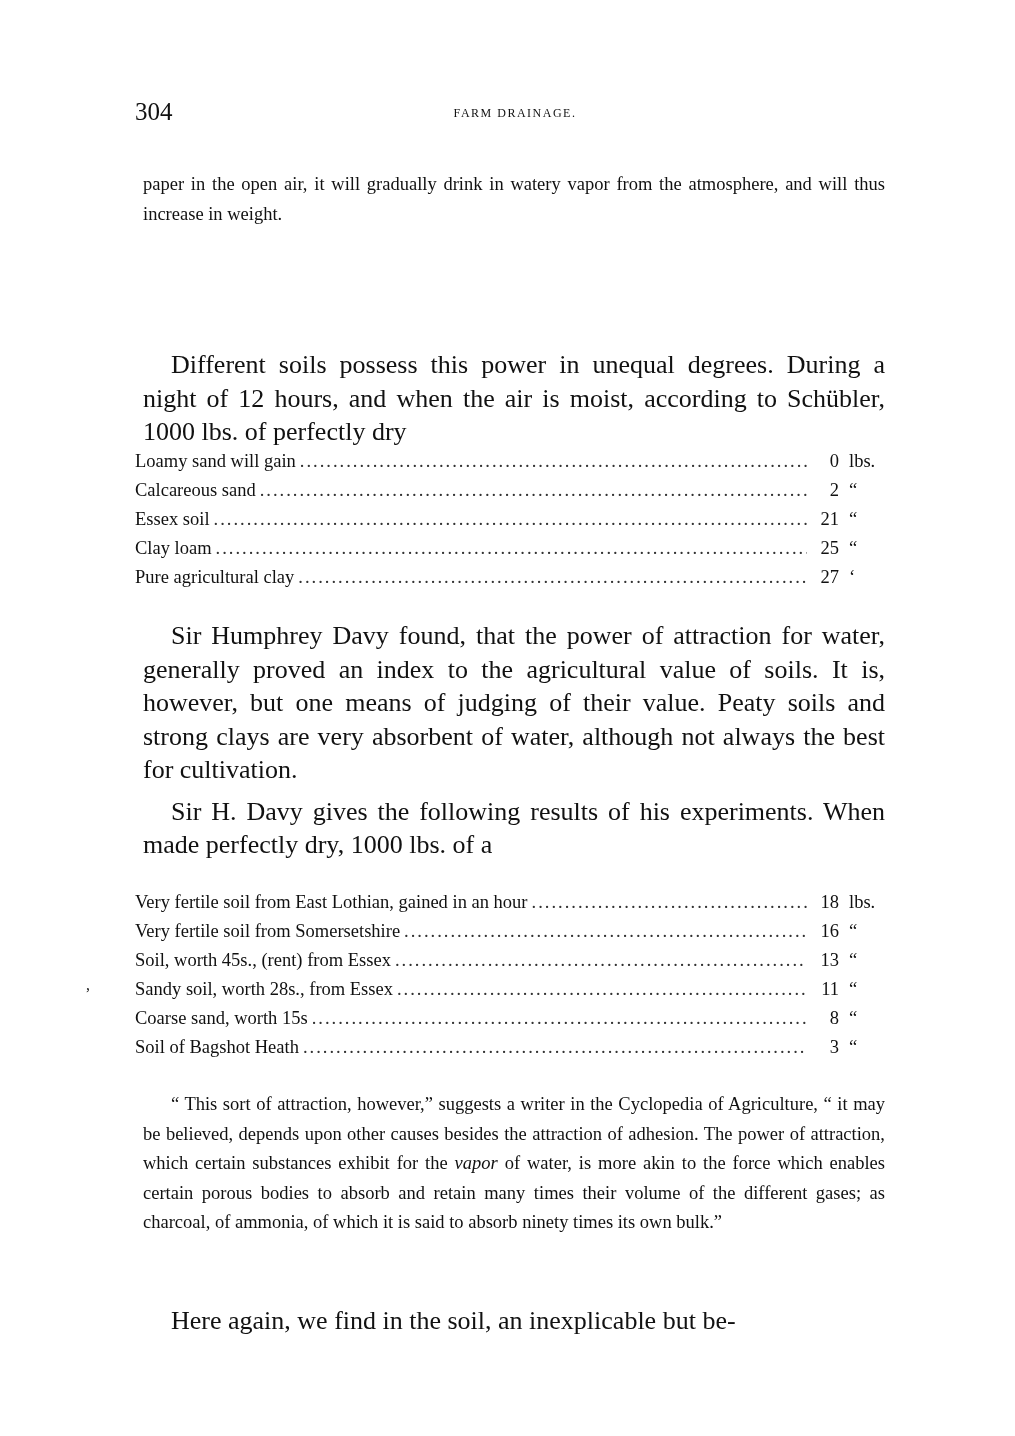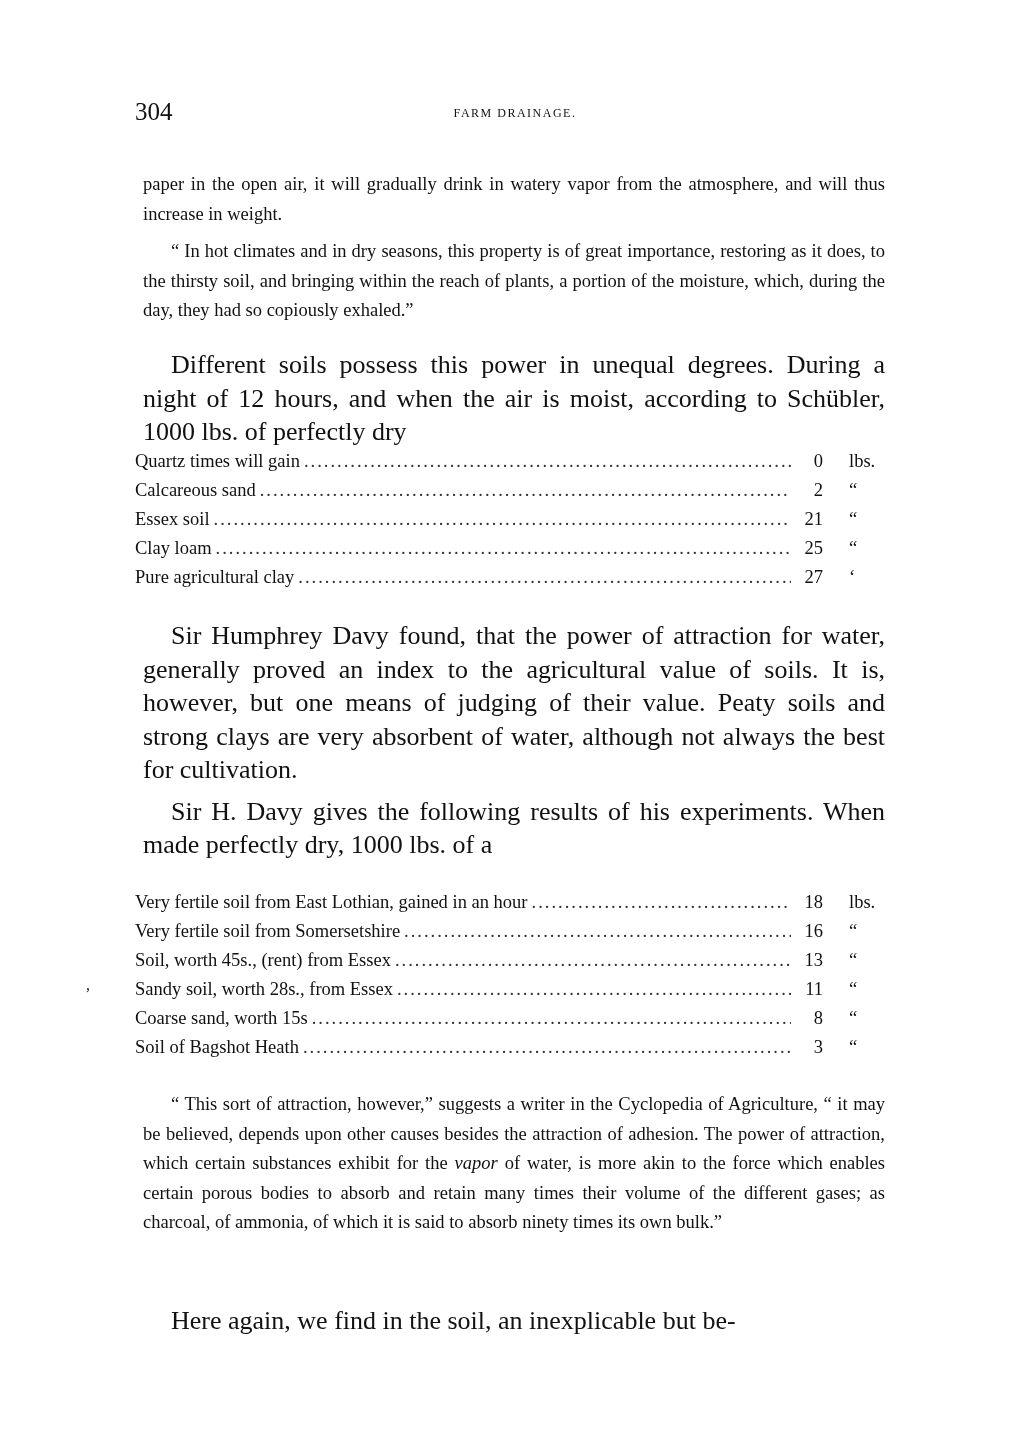--- a/index.html
+++ b/index.html
@@ -15,46 +15,45 @@
   .large { position: absolute; left: 135px; width: 758px; font-size: 26px; line-height: 33.5px;
            text-align: justify; }
   .indent { text-indent: 28px; }
   p { margin: 8px; }
   .table { position: absolute; left: 135px; width: 760px; font-size: 18.5px; }
   .row { display: flex; align-items: baseline; height: 29px; }
   .row .label { white-space: nowrap; }
   .row .dots { flex: 1; overflow: hidden; white-space: nowrap; margin: 0 4px; letter-spacing: 2px; color: #333; }
   .row .dots::after { content: "................................................................................................................................"; }
   .row .val { width: 28px; text-align: right; }
-  .row .unit { width: 46px; text-align: left; padding-left: 26px; }
+  .row .unit { width: 46px; text-align: left; padding-left: 10px; }
   .stray { position: absolute; font-size: 16px; color: #222; }
   em { font-style: italic; }
 </style>
 </head>
 <body>
 
 <div class="page">
 
   <div class="header">
     <span class="page-number">304</span>
     <span class="running-head">FARM DRAINAGE.</span>
   </div>
 
   <div class="small" style="top:146px;">
     <p>paper in the open air, it will gradually drink in watery vapor from the atmosphere, and will thus increase in weight.</p>
-    <p class="indent">“ In hot climates and in dry seasons, this property is of great importance, restoring as it does, to the thirsty soil, and bringing within the reach of plants, a portion of the moisture, which, during the day, they had so copiously exhaled.”</p>
   </div>
 
   <div class="large" style="top:324px;">
     <p class="indent">Different soils possess this power in unequal degrees. During a night of 12 hours, and when the air is moist, according to Schübler, 1000 lbs. of perfectly dry</p>
   </div>
 
   <div class="table" style="top:435px;">
     <div class="row">
-      <span class="label">Quartz times will gain</span>
+      <span class="label">Loamy sand will gain</span>
       <span class="dots"></span>
       <span class="val">0</span>
       <span class="unit">lbs.</span>
     </div>
     <div class="row">
       <span class="label">Calcareous sand</span>
       <span class="dots"></span>
       <span class="val">2</span>
       <span class="unit">“</span>
     </div>

